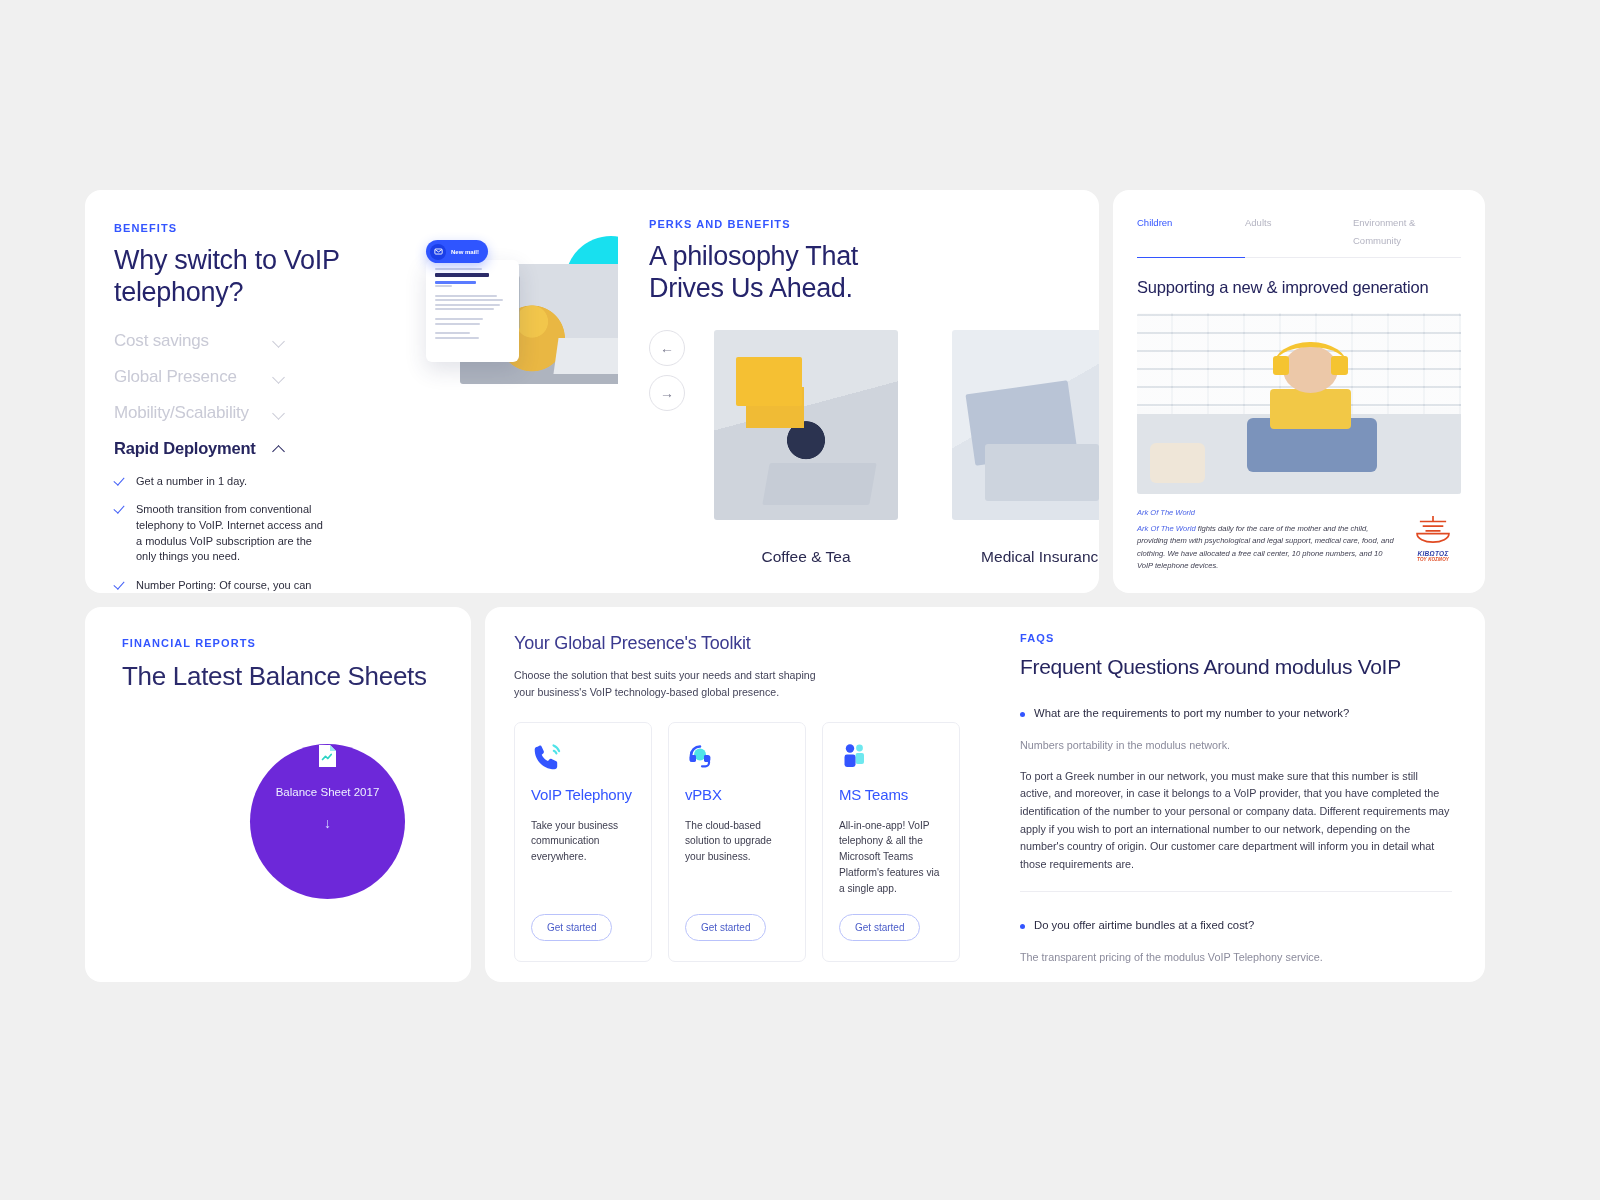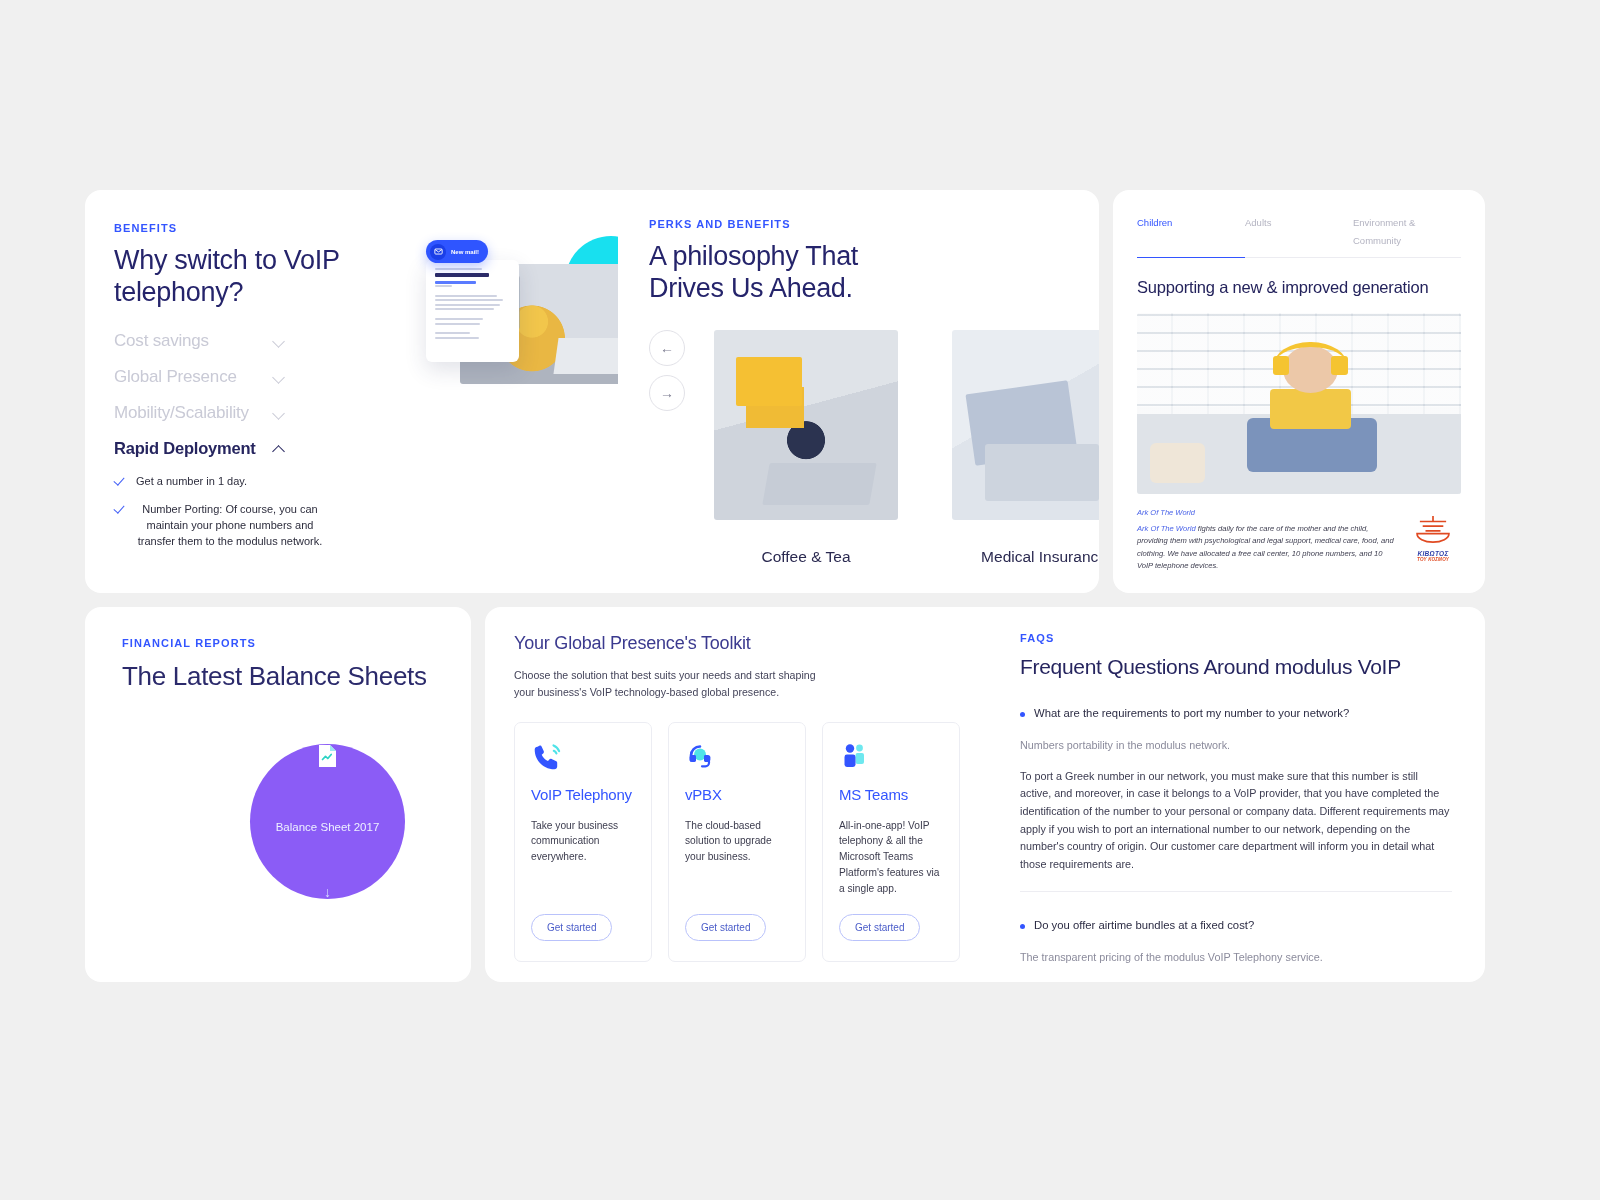--- a/index.html
+++ b/index.html
@@ -51,21 +51,21 @@
   }
 
   .checklist { margin-top: 6px; width: 210px; }
   .check-item { display: flex; gap: 11px; margin-bottom: 13px; }
   .tick { flex: 0 0 auto; width: 11px; height: 11px; position: relative; margin-top: 2px; }
   .tick::before {
     content: ""; position: absolute; left: 0; top: 1px;
     width: 9px; height: 5px; border-left: 1.6px solid #4360f7;
     border-bottom: 1.6px solid #4360f7; transform: rotate(-48deg);
   }
-  .check-item .txt { font-size: 11px; line-height: 1.42; color: #2d2d3d; text-align: center; }
+  .check-item .txt { font-size: 11px; line-height: 1.42; color: #2d2d3d; }
 
   
   .illus { position: absolute; left: 335px; top: 46px; width: 245px; height: 160px; }
   .blob {
     position: absolute; right: 8px; top: 0; width: 92px; height: 92px;
     border-radius: 50%; background: #18e0ef;
   }
   .photo-lady {
     position: absolute; left: 40px; top: 28px; width: 200px; height: 120px;
     border-radius: 3px; overflow: hidden;
@@ -202,22 +202,22 @@
   .ark-logo { width: 56px; flex: 0 0 auto; text-align: center; padding-top: 6px; }
   .ark-logo .boat { width: 38px; height: 30px; margin: 0 auto; }
   .ark-logo .nm1 { font-size: 6.5px; font-weight: 700; color: #2f3fa8; letter-spacing: .3px; margin-top: 2px; }
   .ark-logo .nm2 { font-size: 4.6px; font-weight: 700; color: #e04a22; letter-spacing: .2px; }
 
   
   #card-balance { left: 85px; top: 607px; width: 386px; height: 375px; padding: 30px 0 0 37px; }
   #card-balance .h2 { margin-top: 12px; font-size: 26px; color: #2b2a6b; }
   .circle-dl {
     position: absolute; left: 165px; top: 137px; width: 155px; height: 155px;
-    border-radius: 50%; background: #8b5cf6;
-    display: flex; flex-direction: column; align-items: center; justify-content: space-between;
+    border-radius: 50%; background: #6d28d9;
+    display: flex; flex-direction: column; align-items: center; justify-content: flex-start;
     cursor: pointer;
   }
   .doc-ico { width: 19px; height: 24px; position: relative; }
   .circle-dl .lbl { margin-top: 18px; font-size: 11.5px; color: #eef1ff; }
   .circle-dl .dl { margin-top: 18px; font-size: 14px; color: #d7deff; line-height: 1; }
 
   
   #card-toolkit { left: 485px; top: 607px; width: 590px; height: 375px; padding: 26px 0 0 29px; }
   #card-toolkit .t-title { font-size: 18px; color: #3b3a8f; letter-spacing: -0.2px; }
   #card-toolkit .t-sub { margin-top: 13px; width: 305px; font-size: 10.6px; line-height: 1.62; color: #44445a; }
@@ -272,20 +272,24 @@
         <div class="acc-row active">
           <span class="acc-label">Rapid Deployment</span>
           <span class="chev"></span>
         </div>
       </div>
 
       <div class="checklist">
         <div class="check-item">
           <span class="tick"></span>
           <span class="txt">Get a number in 1 day.</span>
+        </div>
+        <div class="check-item">
+          <span class="tick"></span>
+          <span class="txt">Smooth transition from conventional telephony to VoIP. Internet access and a modulus VoIP subscription are the only things you need.</span>
         </div>
         <div class="check-item">
           <span class="tick"></span>
           <span class="txt">Number Porting: Of course, you can maintain your phone numbers and transfer them to the modulus network.</span>
         </div>
       </div>
     </div>
 
     <div class="illus">
       <div class="blob"></div>

